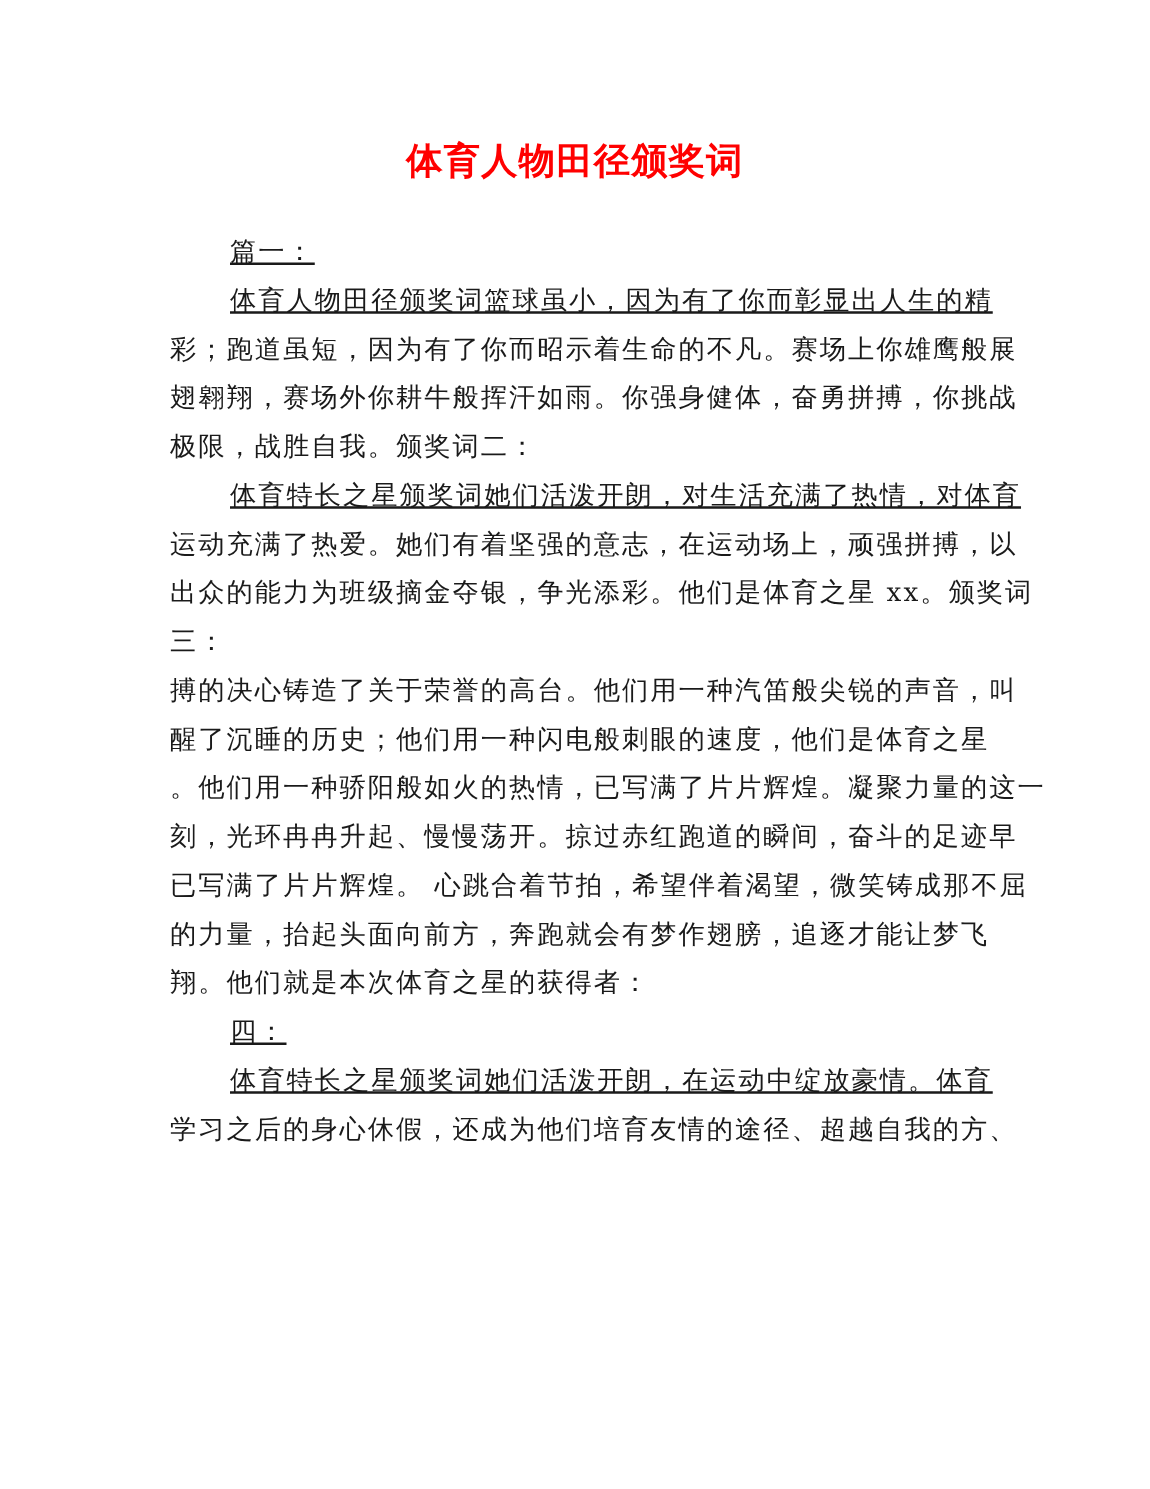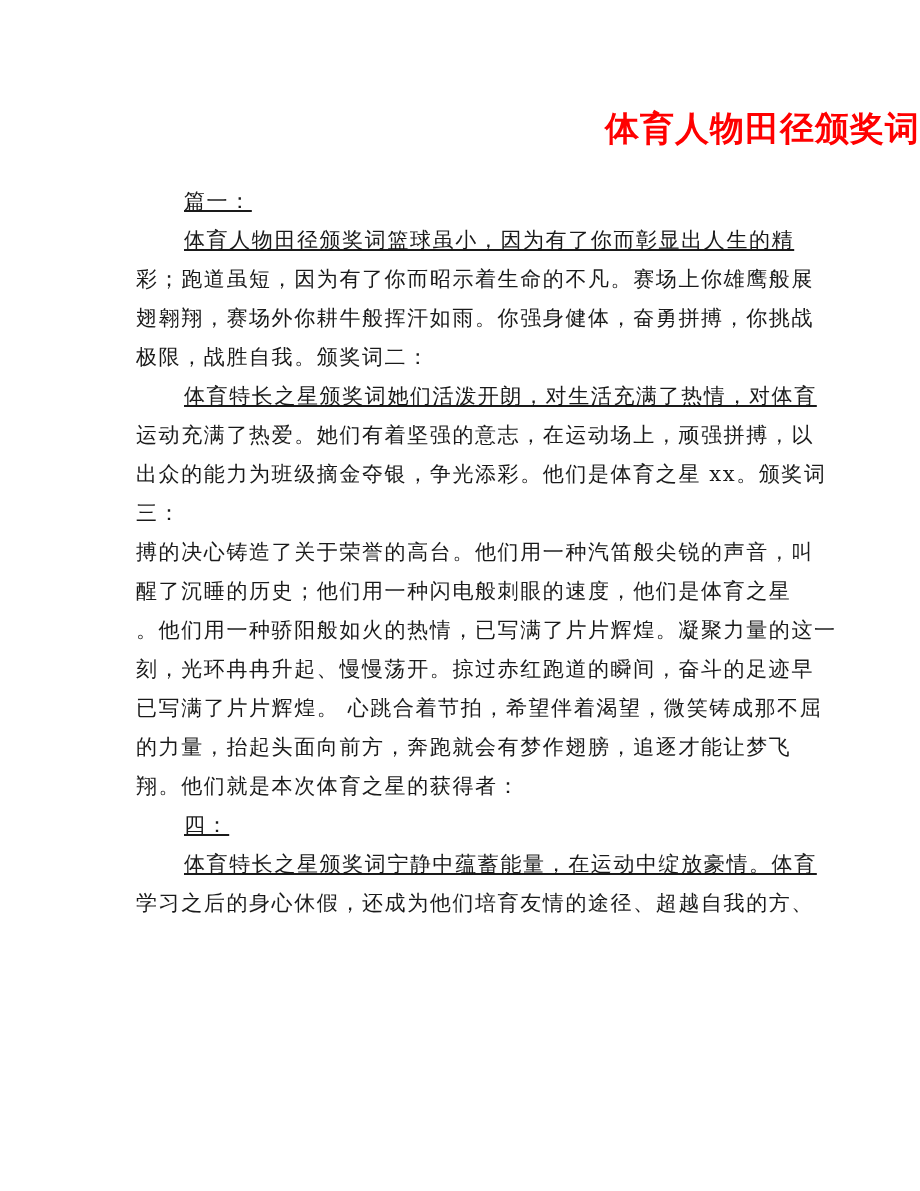--- a/index.html
+++ b/index.html
@@ -20,23 +20,23 @@
       left: 0;
       top: 0;
       width: 920px;
       height: 1191px;
     }
     .title {
       position: absolute;
       top: 108px;
       left: 0;
       width: 920px;
-      text-align: right;
+      text-align: center;
       color: #ff0000;
-      font-size: 34px;
+      font-size: 29px;
       font-weight: bold;
       letter-spacing: 1px;
       line-height: 40px;
     }
     .body-text {
       position: absolute;
       left: 136px;
       top: 182px;
       width: 650px;
     }
@@ -69,16 +69,16 @@
     <div class="line">出众的能力为班级摘金夺银，争光添彩。他们是体育之星 xx。颁奖词</div>
     <div class="line">三：</div>
     <div class="line">搏的决心铸造了关于荣誉的高台。他们用一种汽笛般尖锐的声音，叫</div>
     <div class="line">醒了沉睡的历史；他们用一种闪电般刺眼的速度，他们是体育之星</div>
     <div class="line">。他们用一种骄阳般如火的热情，已写满了片片辉煌。凝聚力量的这一</div>
     <div class="line">刻，光环冉冉升起、慢慢荡开。掠过赤红跑道的瞬间，奋斗的足迹早</div>
     <div class="line">已写满了片片辉煌。 心跳合着节拍，希望伴着渴望，微笑铸成那不屈</div>
     <div class="line">的力量，抬起头面向前方，奔跑就会有梦作翅膀，追逐才能让梦飞</div>
     <div class="line">翔。他们就是本次体育之星的获得者：</div>
     <div class="line indent">四：</div>
-    <div class="line indent">体育特长之星颁奖词宁静中蕴蓄能量，在运动中绽放豪情。体育</div>
+    <div class="line indent">体育特长之星颁奖词她们活泼开朗，在运动中绽放豪情。体育</div>
     <div class="line">学习之后的身心休假，还成为他们培育友情的途径、超越自我的方、</div>
   </div>
 </div>
 
 </body></html>

